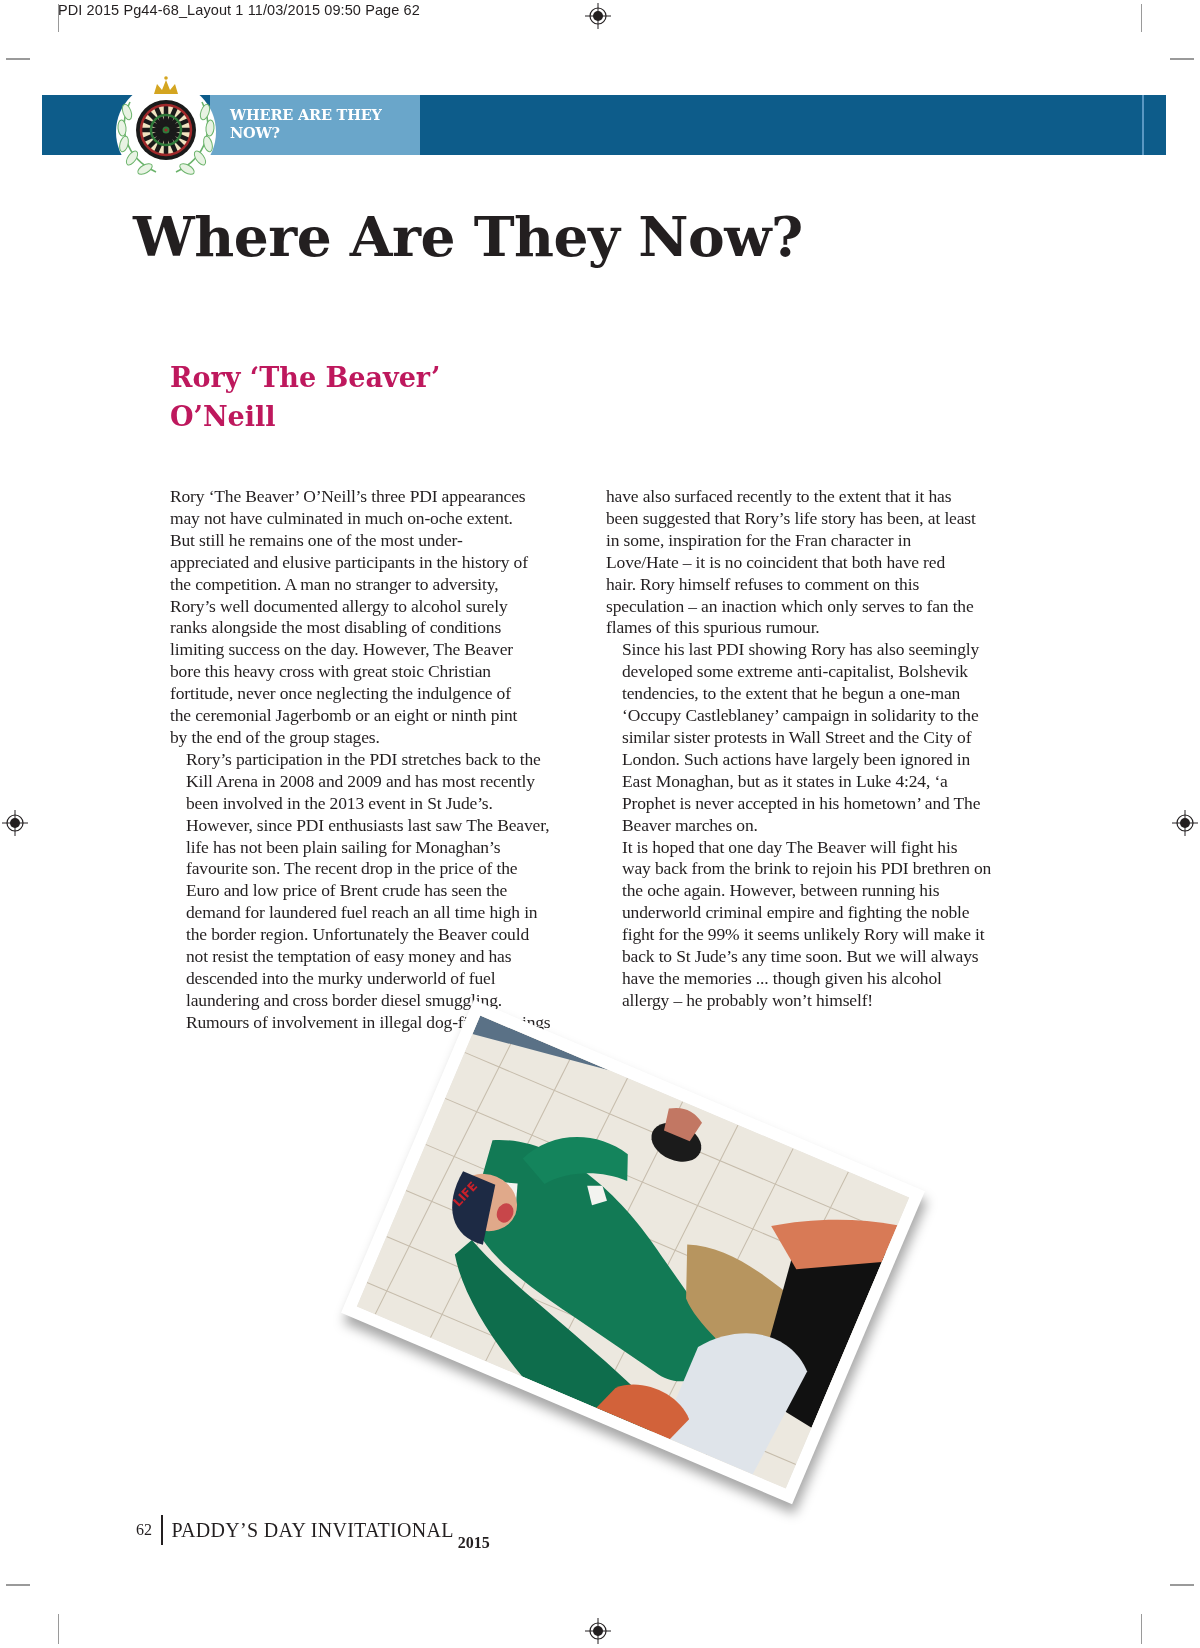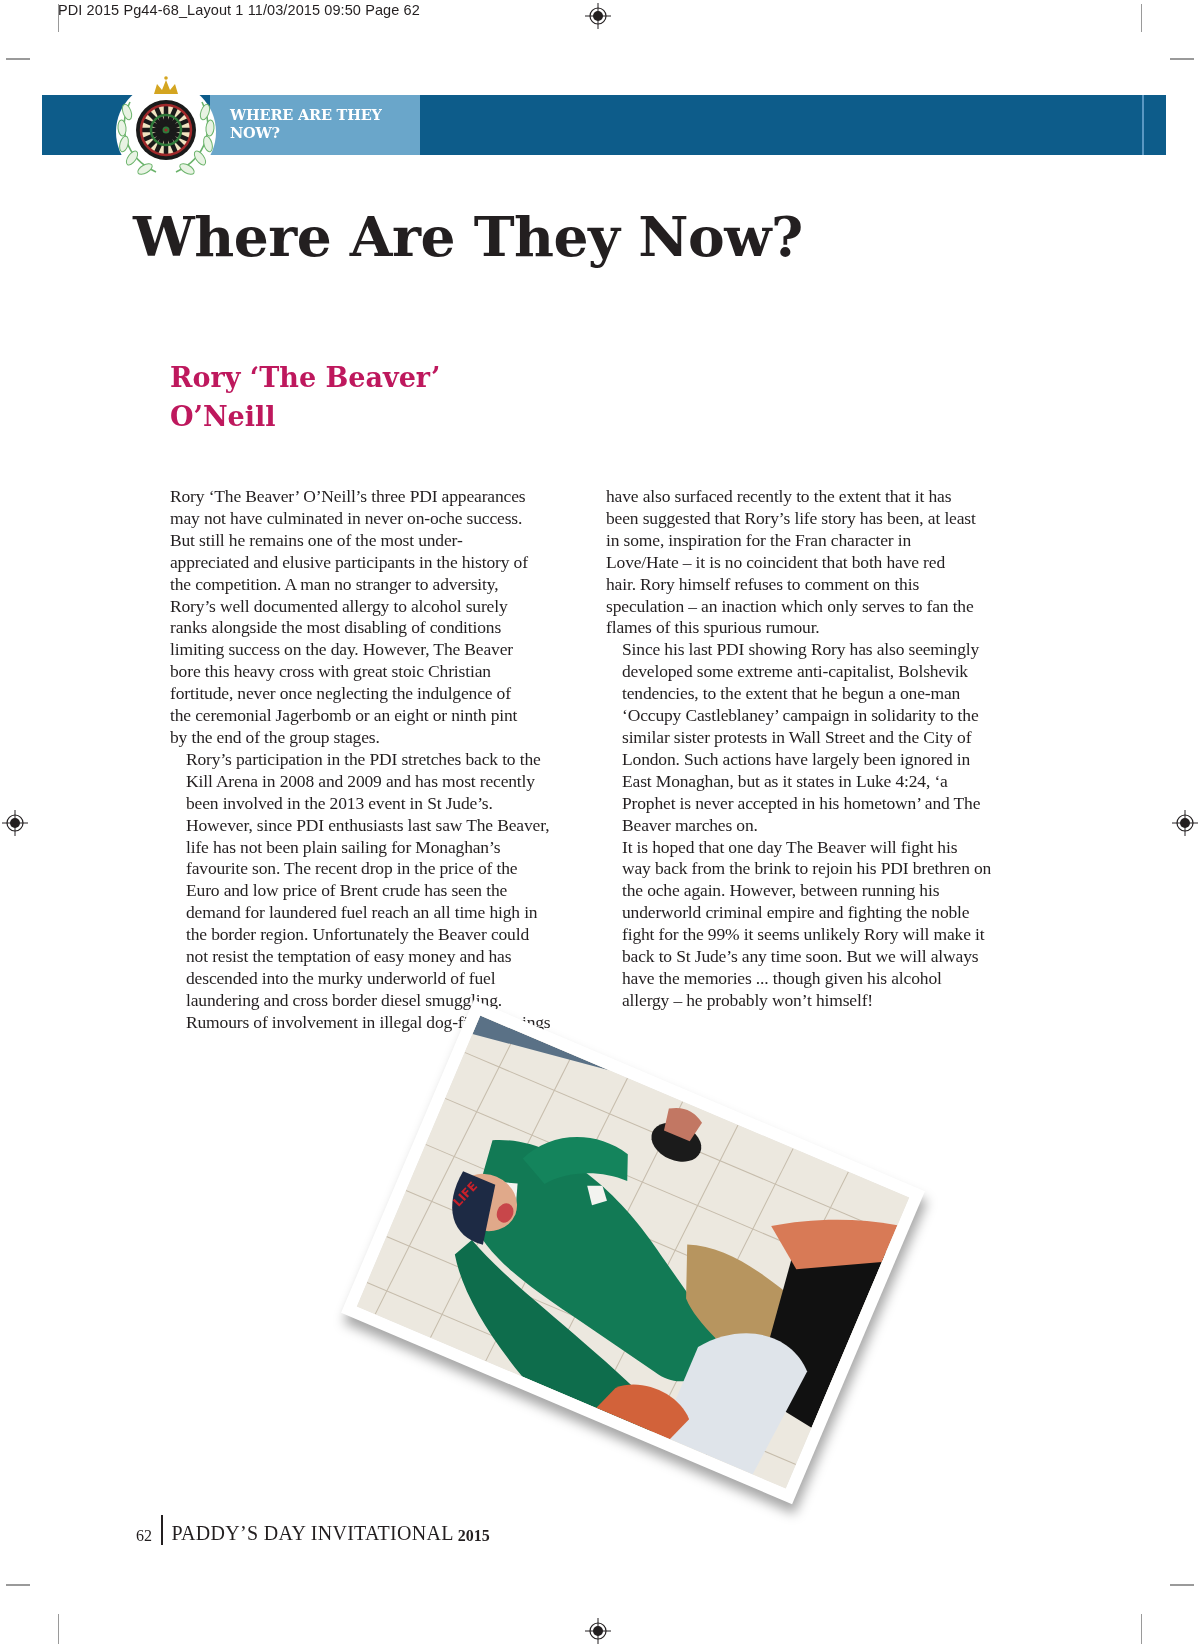--- a/index.html
+++ b/index.html
@@ -30,21 +30,21 @@
   .col-left { left: 170px; }
   .col-right { left: 606px; }
   .line { display: block; white-space: nowrap; }
 
   
   .photo-wrap { position: absolute; left: 388px; top: 1082px; width: 490px; height: 340px; transform: rotate(23deg); transform-origin: center; }
   .photo-frame { position: absolute; inset: 0; background: #ffffff; box-shadow: 6px 8px 12px rgba(0,0,0,0.35); padding: 12px; }
   .photo { position: relative; width: 100%; height: 100%; overflow: hidden; background: #e9e6df; }
 
   
-  .footer { position: absolute; left: 136px; top: 1515px; height: 30px; display: flex; align-items: flex-end; font-family: "Liberation Serif", serif; color: #231f20; }
+  .footer { position: absolute; left: 136px; top: 1515px; height: 30px; display: flex; align-items: center; font-family: "Liberation Serif", serif; color: #231f20; }
   .footer-page { font-size: 16px; margin-right: 9px; }
   .footer-rule { width: 1.5px; height: 30px; background: #231f20; margin-right: 9px; }
   .footer-pub { font-size: 20px; letter-spacing: 0.3px; }
   .footer-year { font-weight: bold; margin-left: 4px; font-size: 16px; margin-top: 26px; }
 </style>
 </head>
 <body>
 
 <div class="slug-rule"></div>
 <div class="slug">PDI 2015 Pg44-68_Layout 1  11/03/2015  09:50  Page 62</div>
@@ -131,21 +131,21 @@
 
 <h1 class="page-title">Where Are They Now?</h1>
 <h2 class="subject-name">
   <span class="line">Rory ‘The Beaver’</span>
   <span class="line">O’Neill</span>
 </h2>
 
 <div class="col col-left" id="col-left">
     <p>
       <span class="line">Rory ‘The Beaver’ O’Neill’s three PDI appearances</span>
-      <span class="line">may not have culminated in never on-oche success.</span>
+      <span class="line">may not have culminated in much on-oche extent.</span>
       <span class="line">But still he remains one of the most under-</span>
       <span class="line">appreciated and elusive participants in the history of</span>
       <span class="line">the competition. A man no stranger to adversity,</span>
       <span class="line">Rory’s well documented allergy to alcohol surely</span>
       <span class="line">ranks alongside the most disabling of conditions</span>
       <span class="line">limiting success on the day. However, The Beaver</span>
       <span class="line">bore this heavy cross with great stoic Christian</span>
       <span class="line">fortitude, never once neglecting the indulgence of</span>
       <span class="line">the ceremonial Jagerbomb or an eight or ninth pint</span>
       <span class="line">by the end of the group stages.</span>

